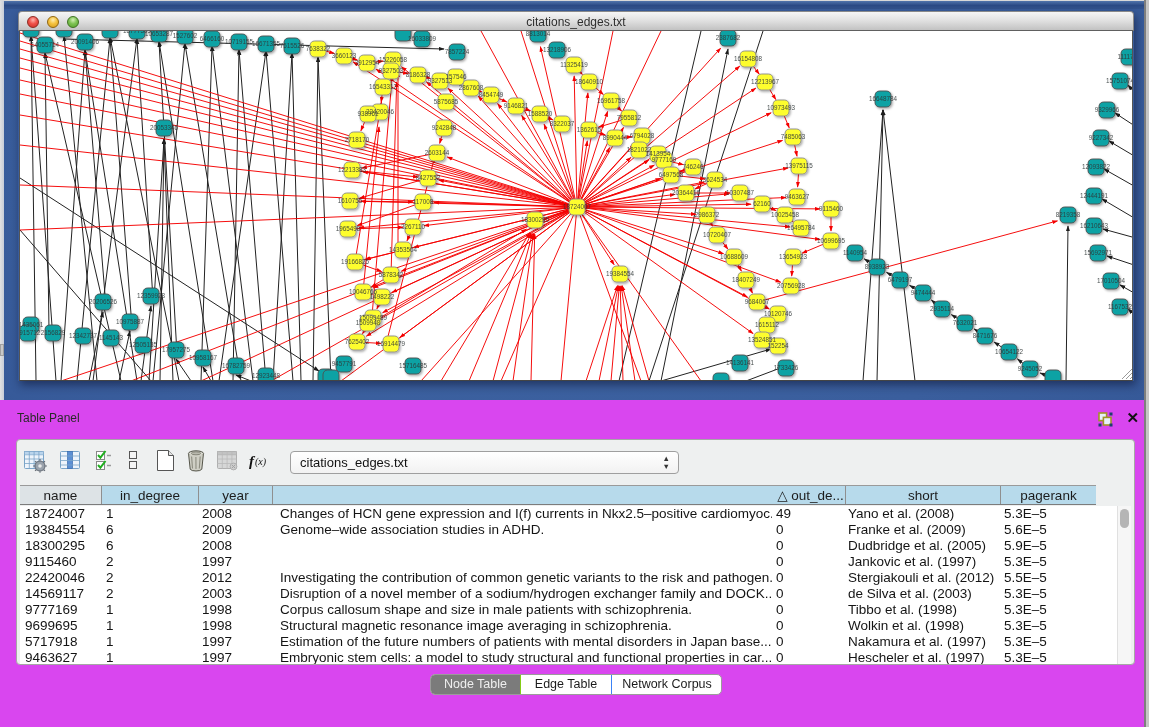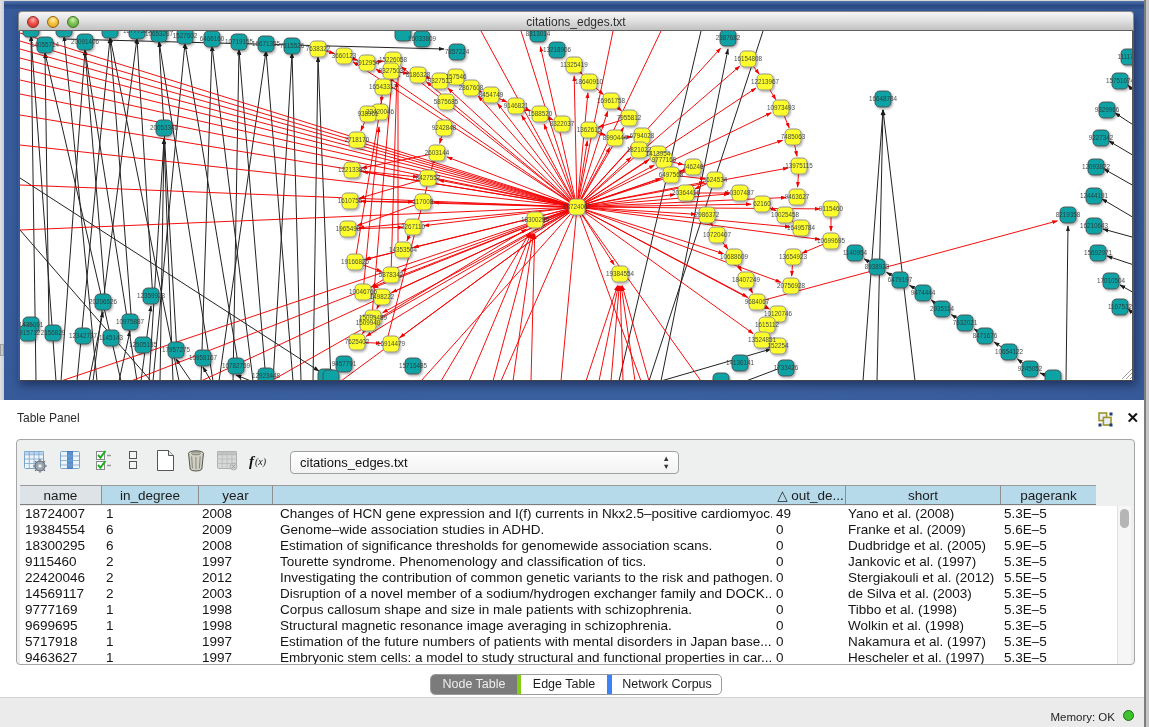--- a/index.html
+++ b/index.html
@@ -16,43 +16,43 @@
 #tbar .ttl{position:absolute;left:0;right:0;top:3px;text-align:center;font-size:12px;color:#2e2e2e}
 .light{position:absolute;top:3.5px;width:12px;height:12px;border-radius:50%}
 .lr{left:8px;background:radial-gradient(circle at 50% 30%,#ffb3ac 0%,#f0514a 45%,#ca2d25 100%);border:1px solid #8e2a22}
 .ly{left:28px;background:radial-gradient(circle at 50% 30%,#ffeeb0 0%,#f5c23e 45%,#d29a1e 100%);border:1px solid #91660f}
 .lg{left:48px;background:radial-gradient(circle at 50% 30%,#d2f0b4 0%,#7ec253 45%,#56a32c 100%);border:1px solid #3f7222}
 #cv{position:absolute;left:1px;top:20px;width:1114px;height:350px;background:#fff;overflow:hidden;border-left:1px solid #555;border-right:1px solid #555;border-bottom:1px solid #444;
 }
 #cv svg{position:absolute;left:0;top:0}
 #split{position:absolute;left:570px;top:401px;width:8px;height:4px;color:#888;font-size:5px;line-height:4px;text-align:center}
 
-#panel{position:absolute;left:0;top:400px;width:1149px;height:327px;background:#ffffff}
+#panel{position:absolute;left:0;top:400px;width:1149px;height:327px;background:#d946ef}
 #ptitle{position:absolute;left:17px;top:11px;font-size:12px;color:#2a2a2a}
 #pticons{position:absolute;right:36px;top:12px}
 #pclose{position:absolute;right:10px;top:9px;font-size:15px;font-weight:bold;color:#111}
 #content{position:absolute;left:16px;top:39px;width:1119px;height:226px;background:#eef0f0;border:1px solid #a6a6a6;border-radius:4px}
 #toolbar{position:absolute;left:0;top:0;width:100%;height:41px}
 #toolbar svg{position:absolute;left:4px;top:8px}
 #combo{position:absolute;left:273px;top:11px;width:389px;height:23px;background:linear-gradient(#ffffff,#f2f2f2);border:1px solid #9f9f9f;border-radius:4px;font-size:13px;color:#111;line-height:21px;padding-left:9px}
 #combo .arr{position:absolute;right:8px;top:3px;font-size:7.5px;line-height:8px;color:#333;letter-spacing:0}
 
 #thead{position:absolute;left:3px;top:45px;width:1076px;height:20px;background:#b7daeb;border-top:1px solid #9a9a9a;border-bottom:1px solid #7c7c7c;font-size:13.5px;color:#1c1c1c}
 #thead .h{position:absolute;top:0;height:100%;line-height:19px;text-align:center;border-right:1px solid #8f8f8f}
 #tbody{position:absolute;left:3px;top:66px;width:1104px;height:158px;background:#fff;overflow:hidden}
 .tr{position:absolute;left:0;width:100%;height:16px;font-size:13.5px;line-height:16px;color:#141414;white-space:nowrap}
 .c{position:absolute;top:0}
 .c0{left:5px}.c1{left:86px}.c2{left:182px}.c3{left:260px;width:492px;overflow:hidden}.c4{left:756px}.c5{left:828px}.c6{left:984px}
 #vscroll{position:absolute;right:3px;top:66px;width:14px;height:158px;background:#f6f6f6;border-left:1px solid #e0e0e0}
 #vthumb{position:absolute;left:2px;top:3px;width:9px;height:19px;background:#b5b5b5;border-radius:5px}
 
 #tabs{position:absolute;left:430px;top:274px;width:292px;height:21px;background:#fff;border:1px solid #9b9b9b;border-radius:5px;font-size:12.5px;line-height:19px;color:#1c1c1c;text-align:center}
 #tabs .seg{position:absolute;top:0;height:100%}
-#seg1{left:0;width:90px;background:#7b7b7b;color:#efefef;border-radius:4px 0 0 4px;border-right:4px solid #84cc16}
-#seg2{left:90px;width:91px;border-right:5px solid #3b82f6}
+#seg1{left:0;width:90px;background:#7b7b7b;color:#efefef;border-radius:4px 0 0 4px;border-right:1px solid #84cc16}
+#seg2{left:90px;width:91px;border-right:1px solid #3b82f6}
 #seg3{left:181px;width:110px}
 
 #status{position:absolute;left:0;top:297px;width:1149px;height:30px;background:#ebebeb;border-top:1px solid #d2d2d2}
 #status .mem{position:absolute;right:34px;top:13px;font-size:11.5px;color:#1e1e1e}
 #status .dot{position:absolute;right:15px;top:12px;width:11px;height:11px;border-radius:50%;background:#3ec32e;border:1.5px solid #1e6e14}
 #lmark{position:absolute;left:0;top:344px;width:4px;height:12px;background:#c8c8c8;border:1px solid #a0a0a0}
 </style></head>
 <body>
 <div id="app">
  <div id="desk">
@@ -688,30 +688,28 @@
             <span class="c c2">2009</span>
             <span class="c c3">Genome–wide association studies in ADHD.</span>
             <span class="c c4">0</span>
             <span class="c c5">Franke et al. (2009)</span>
             <span class="c c6">5.6E–5</span>
           </div>
 <div class="tr" style="top:32px">
             <span class="c c0">18300295</span>
             <span class="c c1">6</span>
             <span class="c c2">2008</span>
-            <span class="c c3">Estimation of significance thresholds for genomewide association scans.</span>
             <span class="c c4">0</span>
             <span class="c c5">Dudbridge et al. (2005)</span>
             <span class="c c6">5.9E–5</span>
           </div>
 <div class="tr" style="top:48px">
             <span class="c c0">9115460</span>
             <span class="c c1">2</span>
             <span class="c c2">1997</span>
-            <span class="c c3">Tourette syndrome. Phenomenology and classification of tics.</span>
             <span class="c c4">0</span>
             <span class="c c5">Jankovic et al. (1997)</span>
             <span class="c c6">5.3E–5</span>
           </div>
 <div class="tr" style="top:64px">
             <span class="c c0">22420046</span>
             <span class="c c1">2</span>
             <span class="c c2">2012</span>
             <span class="c c3">Investigating the contribution of common genetic variants to the risk and pathogen...</span>
             <span class="c c4">0</span>
@@ -766,18 +764,14 @@
      </div>
      <div id="vscroll">
           <div id="vthumb"></div>
         </div>
    </div>
    <div id="tabs">
      <span class="seg" id="seg1">Node Table</span>
      <span class="seg" id="seg2">Edge Table</span>
      <span class="seg" id="seg3">Network Corpus</span>
    </div>
-   <div id="status">
-        <span class="mem">Memory: OK</span>
-        <span class="dot"></span>
-      </div>
  </div>
  <div id="rborder"></div>
 </div>
 </body></html>

